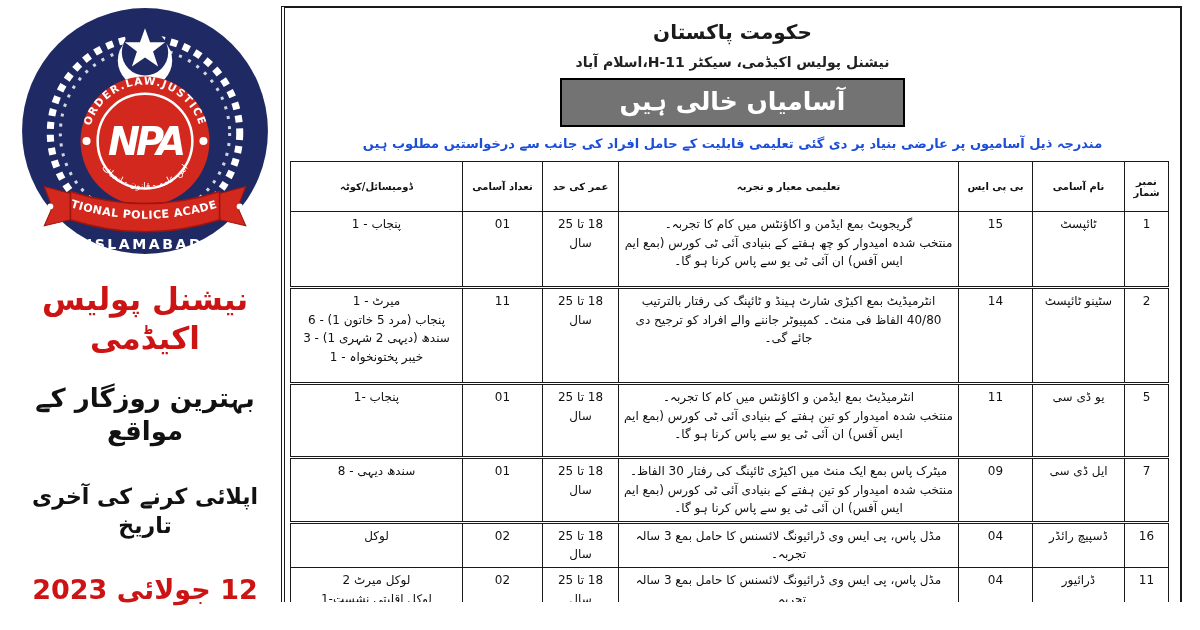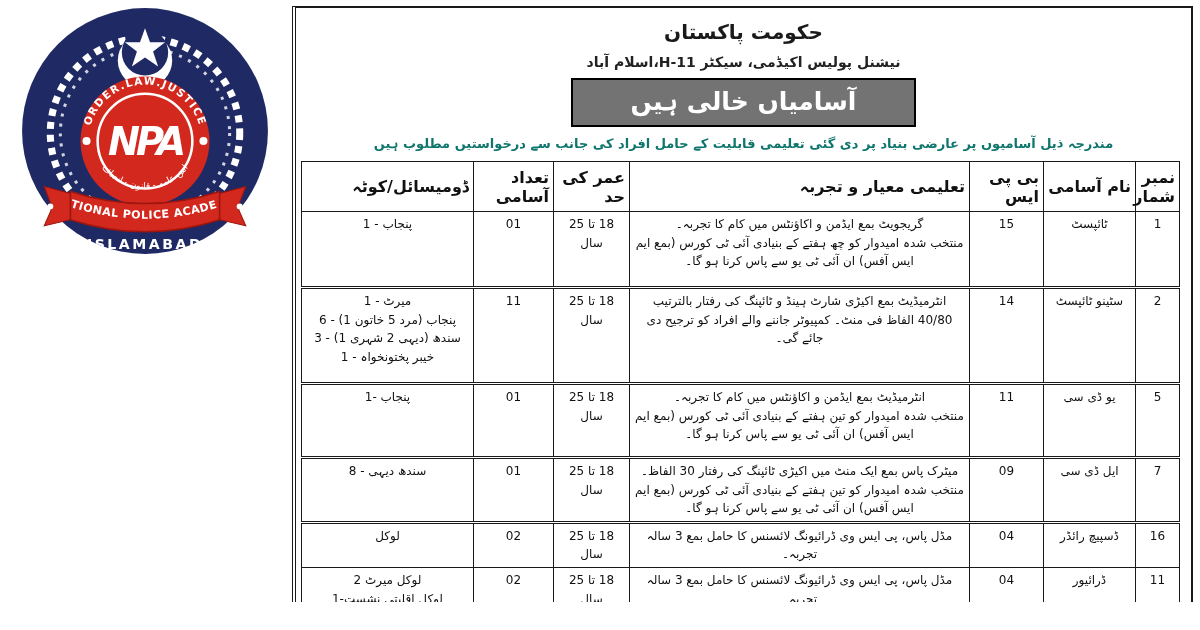--- a/index.html
+++ b/index.html
@@ -14,41 +14,41 @@
   .urdu-block { position:absolute; left:0; top:272px; width:290px; direction:rtl; }
   .academy-name { color:#cc1414; font-size:31px; font-weight:bold; line-height:1.25;
                   padding:8px 4px 2px; }
   .tagline1 { color:#111; font-size:26px; font-weight:bold; line-height:1.3;
               padding:22px 4px 0; }
   .tagline2 { color:#111; font-size:22px; font-weight:bold; line-height:1.3;
               padding:34px 4px 0; }
   .deadline { color:#cc1414; font-size:27px; font-weight:bold; padding:34px 4px 0; }
 
   
-  .doc { position:absolute; left:292px; top:6px; width:901px; height:596px;
+  .doc { position:absolute; left:281px; top:6px; width:901px; height:596px;
          background:#fff; border-top:2px solid #1a1a1a;
          border-left:4px double #1a1a1a; border-right:2px solid #1a1a1a;
          overflow:hidden; direction:rtl; }
   .gov-title { text-align:center; font-size:20px; font-weight:bold; color:#1a1a1a;
                margin-top:12px; }
   .org-line { text-align:center; font-size:14px; font-weight:bold; color:#222;
               margin-top:10px; }
   .banner-row { text-align:center; margin-top:8px; }
   .vacancy-banner { display:inline-block; background:#737373; color:#fff;
                     font-size:25px; font-weight:bold; padding:7px 58px 9px;
                     border:2px solid #000; }
-  .intro { text-align:center; font-size:13px; font-weight:bold; color:#0f766e;
+  .intro { text-align:center; font-size:13px; font-weight:bold; color:#1d4ed8;
            margin-top:9px; }
 
   table.jobs { border-collapse:collapse; margin:10px 11px 0; width:878px;
                table-layout:fixed; font-size:12px; color:#111; }
   table.jobs th, table.jobs td { border:1px solid #1a1a1a; vertical-align:top;
                padding:3px 4px; }
-  table.jobs th { font-size:16px; font-weight:bold; height:50px;
-                  vertical-align:middle; text-align:right; }
+  table.jobs th { font-size:10px; font-weight:bold; height:50px;
+                  vertical-align:middle; text-align:center; }
   table.jobs td { text-align:center; line-height:1.55; }
   td.edu { text-align:right; white-space:pre-line; }
   td.dom { white-space:pre-line;margin-top:36px; }
   tr.r-sep td { border-top:3px double #1a1a1a; }
   col.c-serial {width:44px;} col.c-name {width:92px;} col.c-bps {width:74px;}
   col.c-edu {width:340px;} col.c-age {width:76px;} col.c-count {width:80px;}
   col.c-dom {width:172px;}
 </style>
 </head>
 <body>
@@ -99,20 +99,26 @@
           <path d="M56,188 Q130,212 204,188 L204,216 Q130,240 56,216 Z" fill="#d2281e" stroke="#9e150d" stroke-width="1.5"></path>
           <text font-size="11" font-weight="bold" fill="#ffffff" letter-spacing="0.5">
             <textPath href="#arcRibbon" startOffset="50%" text-anchor="middle">NATIONAL POLICE ACADEMY</textPath>
           </text>
         </g>
 
         <text font-size="14" font-weight="bold" fill="#ffffff" x="130" y="245" text-anchor="middle" letter-spacing="2.5">ISLAMABAD</text>
       </svg>
     </div>
 
+    <div class="urdu-block">
+      <div class="academy-name">نیشنل پولیس اکیڈمی</div>
+      <div class="tagline1">بہترین روزگار کے مواقع</div>
+      <div class="tagline2">اپلائی کرنے کی آخری تاریخ</div>
+      <div class="deadline">12 جولائی 2023</div>
+    </div>
   </div>
 
   <div class="doc">
 
     <div class="gov-title">حکومت پاکستان</div>
     <div class="org-line">نیشنل پولیس اکیڈمی، سیکٹر H-11،اسلام آباد</div>
 
     <div class="banner-row">
       <span class="vacancy-banner">آسامیاں خالی ہیں</span>
     </div>

